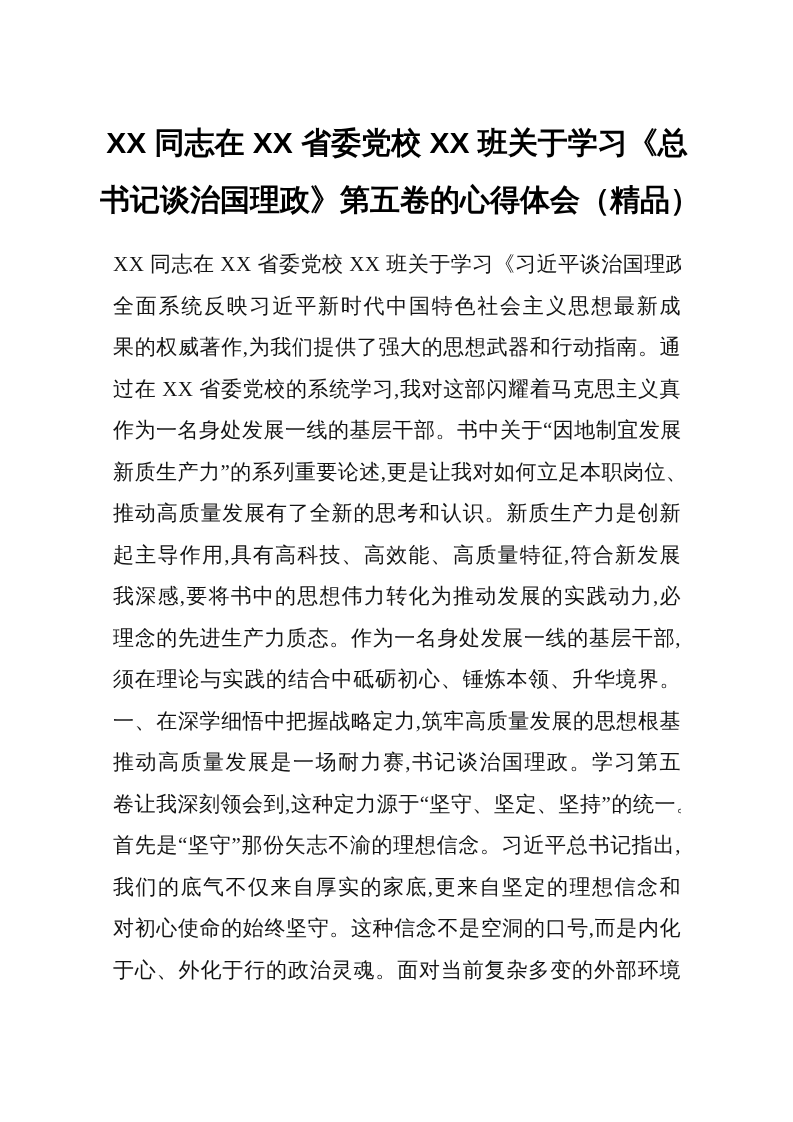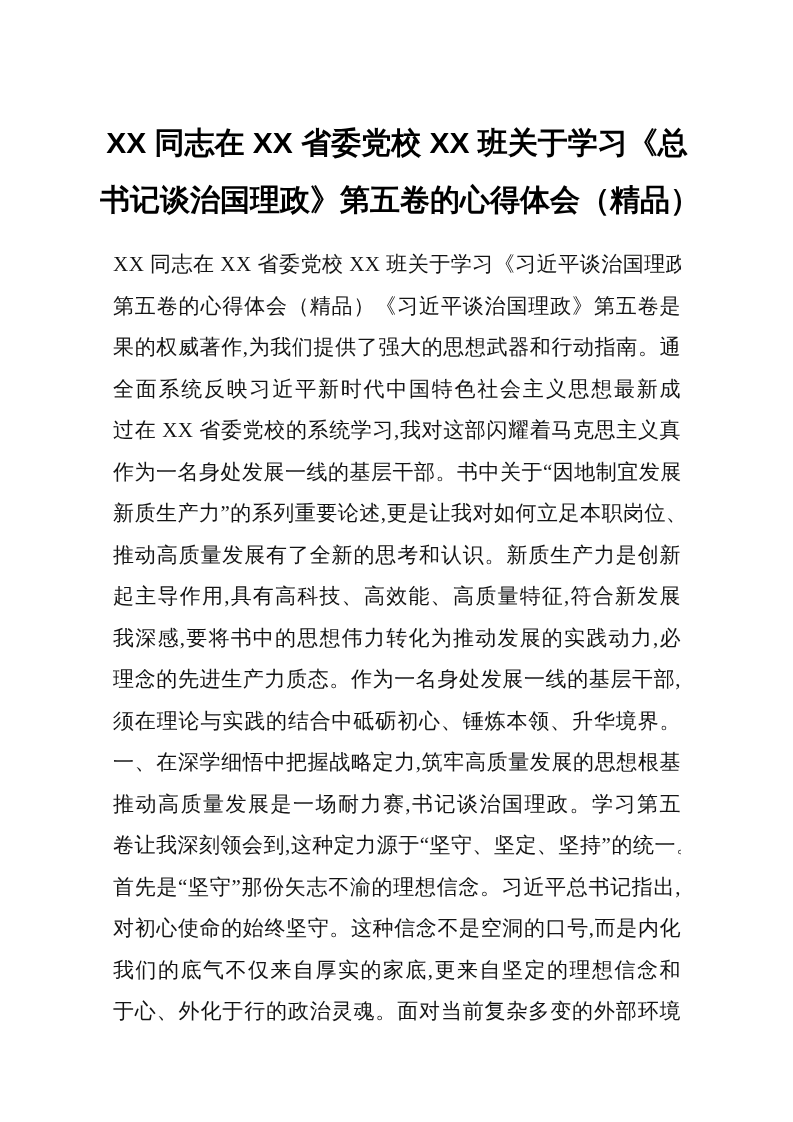--- a/index.html
+++ b/index.html
@@ -58,33 +58,32 @@
 
 <div class="page">
 
   <h1 class="doc-title">
     <span class="title-line">XX 同志在 XX 省委党校 XX 班关于学习《总</span>
     <span class="title-line">书记谈治国理政》第五卷的心得体会（精品）</span>
   </h1>
 
   <div class="doc-body">
       <div class="body-line">XX 同志在 XX 省委党校 XX 班关于学习《习近平谈治国理政》</div>
-      <div class="body-line">第五卷的心得体会（精品）《习近平谈治国理政》第五卷是</div>
+      <div class="body-line">全面系统反映习近平新时代中国特色社会主义思想最新成</div>
       <div class="body-line">果的权威著作,为我们提供了强大的思想武器和行动指南。通</div>
-      <div class="body-line">全面系统反映习近平新时代中国特色社会主义思想最新成</div>
       <div class="body-line">过在 XX 省委党校的系统学习,我对这部闪耀着马克思主义真</div>
       <div class="body-line">作为一名身处发展一线的基层干部。书中关于“因地制宜发展</div>
       <div class="body-line">新质生产力”的系列重要论述,更是让我对如何立足本职岗位、</div>
       <div class="body-line">推动高质量发展有了全新的思考和认识。新质生产力是创新</div>
       <div class="body-line">起主导作用,具有高科技、高效能、高质量特征,符合新发展</div>
       <div class="body-line">我深感,要将书中的思想伟力转化为推动发展的实践动力,必</div>
       <div class="body-line">理念的先进生产力质态。作为一名身处发展一线的基层干部,</div>
       <div class="body-line">须在理论与实践的结合中砥砺初心、锤炼本领、升华境界。</div>
       <div class="body-line">一、在深学细悟中把握战略定力,筑牢高质量发展的思想根基</div>
       <div class="body-line">推动高质量发展是一场耐力赛,书记谈治国理政。学习第五</div>
       <div class="body-line">卷让我深刻领会到,这种定力源于“坚守、坚定、坚持”的统一。</div>
       <div class="body-line">首先是“坚守”那份矢志不渝的理想信念。习近平总书记指出,</div>
+      <div class="body-line">我们的底气不仅来自厚实的家底,更来自坚定的理想信念和</div>
       <div class="body-line">对初心使命的始终坚守。这种信念不是空洞的口号,而是内化</div>
-      <div class="body-line">我们的底气不仅来自厚实的家底,更来自坚定的理想信念和</div>
       <div class="body-line">于心、外化于行的政治灵魂。面对当前复杂多变的外部环境</div>
     </div>
 
 </div>
 
 </body></html>

